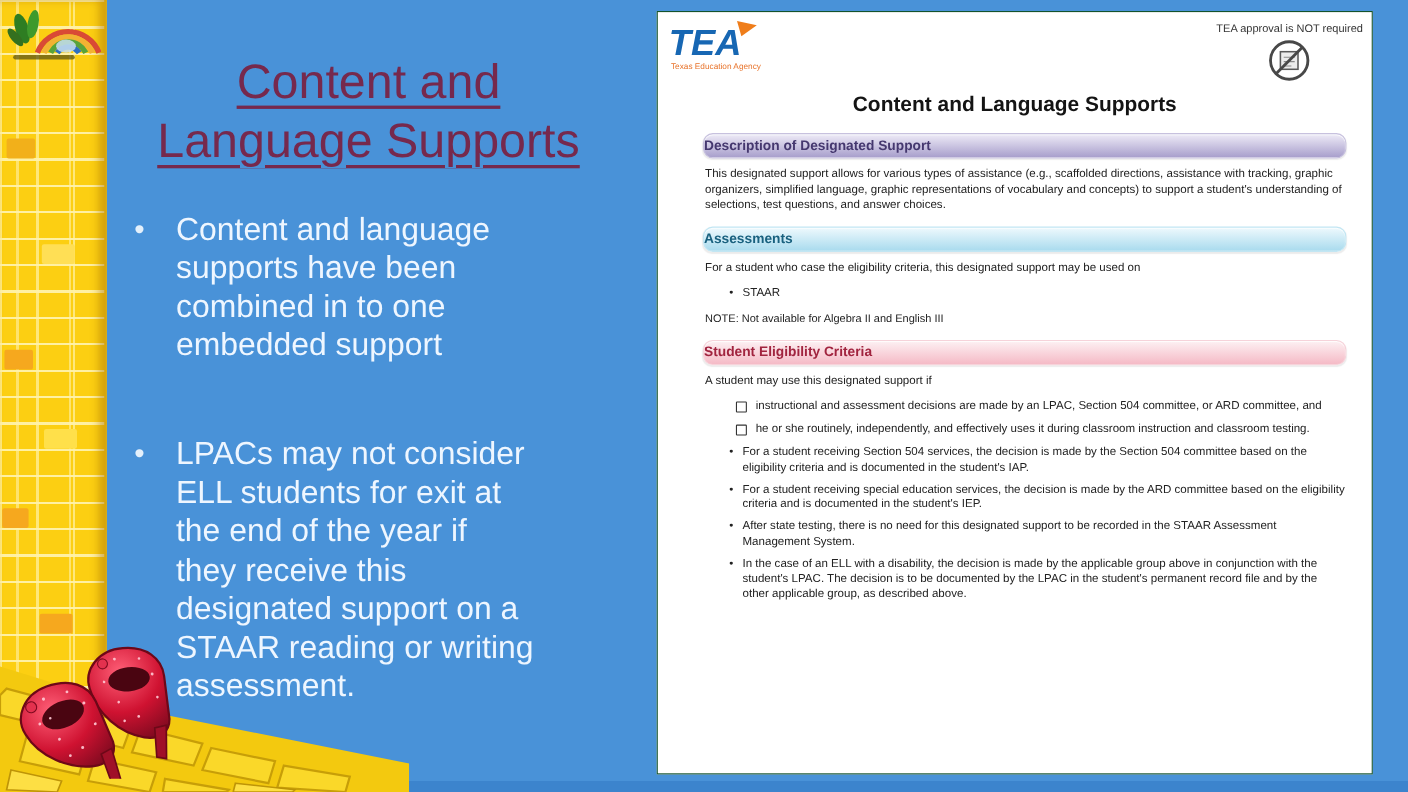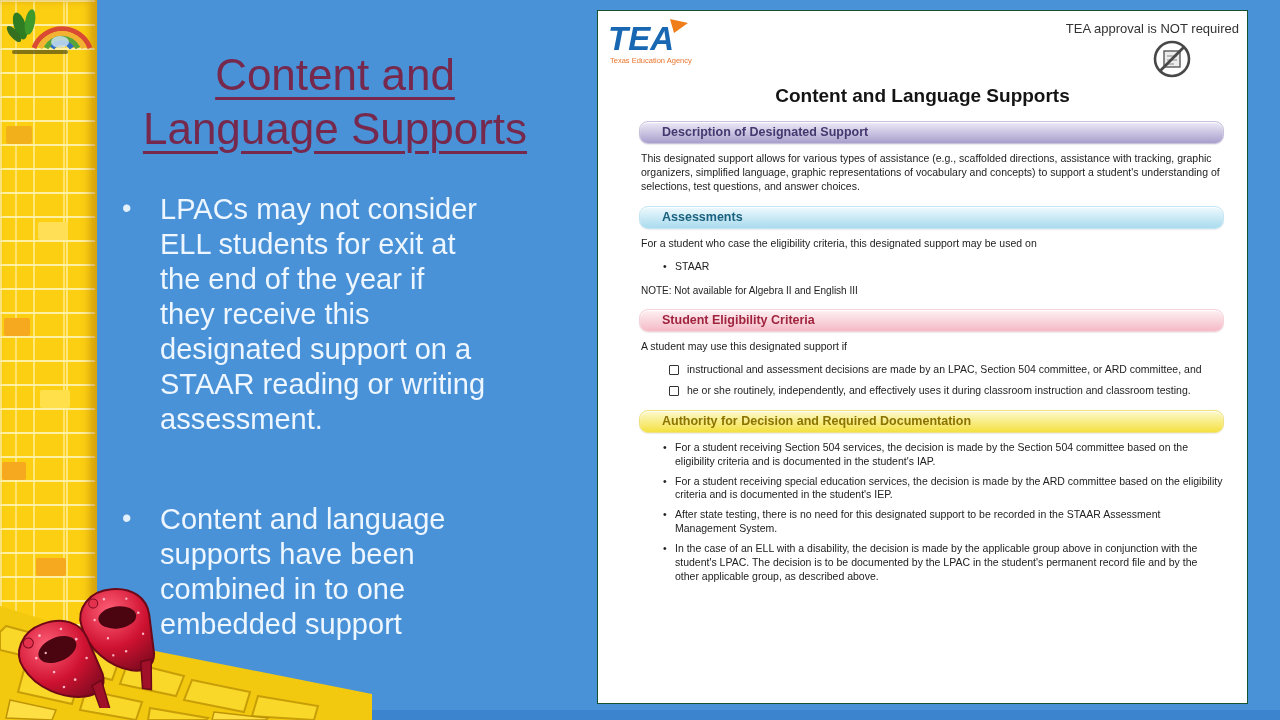--- a/index.html
+++ b/index.html
@@ -32,28 +32,28 @@
     color:#eef6ff;font-size:29px;line-height:1.21;list-style:none;}
   .slide-bullets li{position:relative;padding-left:40px;margin:0 0 64px 0;white-space:pre-line;}
   .slide-bullets li::before{content:"\2022";position:absolute;left:2px;top:0;font-size:27px;color:#e4f0fb;}
 
   
   .doc-panel{position:absolute;left:597px;top:10px;width:651px;height:694px;z-index:6;
     background:#ffffff;border:1px solid #14532d;box-sizing:border-box;overflow:hidden;}
   .doc-header-row{position:relative;height:62px;}
   .tea-logo{position:absolute;left:10px;top:6px;}
   .approval{position:absolute;right:8px;top:10px;text-align:center;}
-  .approval-text{font-size:13px;color:#333;margin:0 0 2px 0;}
+  .approval-text{font-size:10px;color:#333;margin:0 0 2px 0;}
   .no-approval-icon{display:block;margin:2px auto 0 auto;}
   .doc-title{margin:12px 0 14px 0;text-align:center;font-size:19px;font-weight:bold;color:#141414;}
 
   .doc-sections{margin:0 23px 0 41px;}
   .sec{margin-bottom:2px;}
   .sec-header{height:21px;line-height:21px;border-radius:9px;border:1px solid #ccc;
-    padding-left:22px;font-size:12.5px;font-weight:bold;margin:12px 0 8px 0;
+    padding-left:0;font-size:12.5px;font-weight:bold;margin:12px 0 8px 0;
     box-shadow:inset 0 1px 1px rgba(255,255,255,.85), 0 1px 1px rgba(0,0,0,.08);}
   .sec:first-child .sec-header{margin-top:0;}
   .body-text{margin:0 0 9px 2px;font-size:10.5px;line-height:1.33;color:#222;}
   .dot-item{position:relative;margin:0 0 6px 24px;padding-left:12px;font-size:10.5px;line-height:1.33;color:#222;}
   .dot-item::before{content:"\2022";position:absolute;left:0;top:0;color:#222;}
   .note{margin:11px 0 13px 2px;font-size:10px;color:#222;}
   .note b{font-weight:normal;}
   .cb-row{display:flex;margin:0 0 7px 30px;font-size:10.5px;line-height:1.33;color:#222;text-align:right;}
   .cb-box{flex:none;width:8px;height:8px;border:1.4px solid #333;border-radius:1px;margin:2px 8px 0 0;background:#fff;}
 </style>
@@ -144,31 +144,31 @@
         <circle cx="26" cy="60" r="1.3"></circle>
           <circle cx="50" cy="92" r="1.3"></circle>
           <circle cx="36" cy="56" r="1.2"></circle>
       </g>
     </g>
   </svg>
 
   <div class="slide-title" style="color: rgb(118, 41, 77);">Content and
 Language Supports</div>
   <ul class="slide-bullets">
+    <li>Content and language
+supports have been
+combined in to one
+embedded support</li>
     <li>LPACs may not consider
 ELL students for exit at
 the end of the year if
 they receive this
 designated support on a
 STAAR reading or writing
 assessment.</li>
-    <li>Content and language
-supports have been
-combined in to one
-embedded support</li>
   </ul>
 
   <div class="doc-panel">
     <div class="doc-header-row">
       <svg class="tea-logo" width="120" height="52" viewBox="0 0 120 52">
         <text x="0" y="33" font-family="Liberation Sans, sans-serif" font-size="33" font-weight="bold" font-style="italic" fill="#1767b3">TEA</text>
         <path d="M62,2 L80,6 L66,16 Z" fill="#ef7d1a"></path>
         <text x="2" y="46" font-family="Liberation Sans, sans-serif" font-size="7.5" fill="#e8742c">Texas Education Agency</text>
       </svg>
       <div class="approval">
@@ -203,21 +203,20 @@
           <div class="cb-row">
             <span class="cb-box"></span>
             <span>instructional and assessment decisions are made by an LPAC, Section 504 committee, or ARD committee, and</span>
           </div>
           <div class="cb-row">
             <span class="cb-box"></span>
             <span>he or she routinely, independently, and effectively uses it during classroom instruction and classroom testing.</span>
           </div>
         </div>
         <div class="sec">
-          <div class="sec-header" style="background: linear-gradient(rgb(253, 249, 207), rgb(244, 225, 65)); border-color: rgb(239, 226, 126); color: rgb(138, 115, 0);">Authority for Decision and Required Documentation</div>
           <div class="dot-item">For a student receiving Section 504 services, the decision is made by the Section 504 committee based on the eligibility criteria and is documented in the student's IAP.</div>
           <div class="dot-item">For a student receiving special education services, the decision is made by the ARD committee based on the eligibility criteria and is documented in the student's IEP.</div>
           <div class="dot-item">After state testing, there is no need for this designated support to be recorded in the STAAR Assessment Management System.</div>
           <div class="dot-item">In the case of an ELL with a disability, the decision is made by the applicable group above in conjunction with the student's LPAC. The decision is to be documented by the LPAC in the student's permanent record file and by the other applicable group, as described above.</div>
         </div>
       </div>
   </div>
 
 </div>
 

